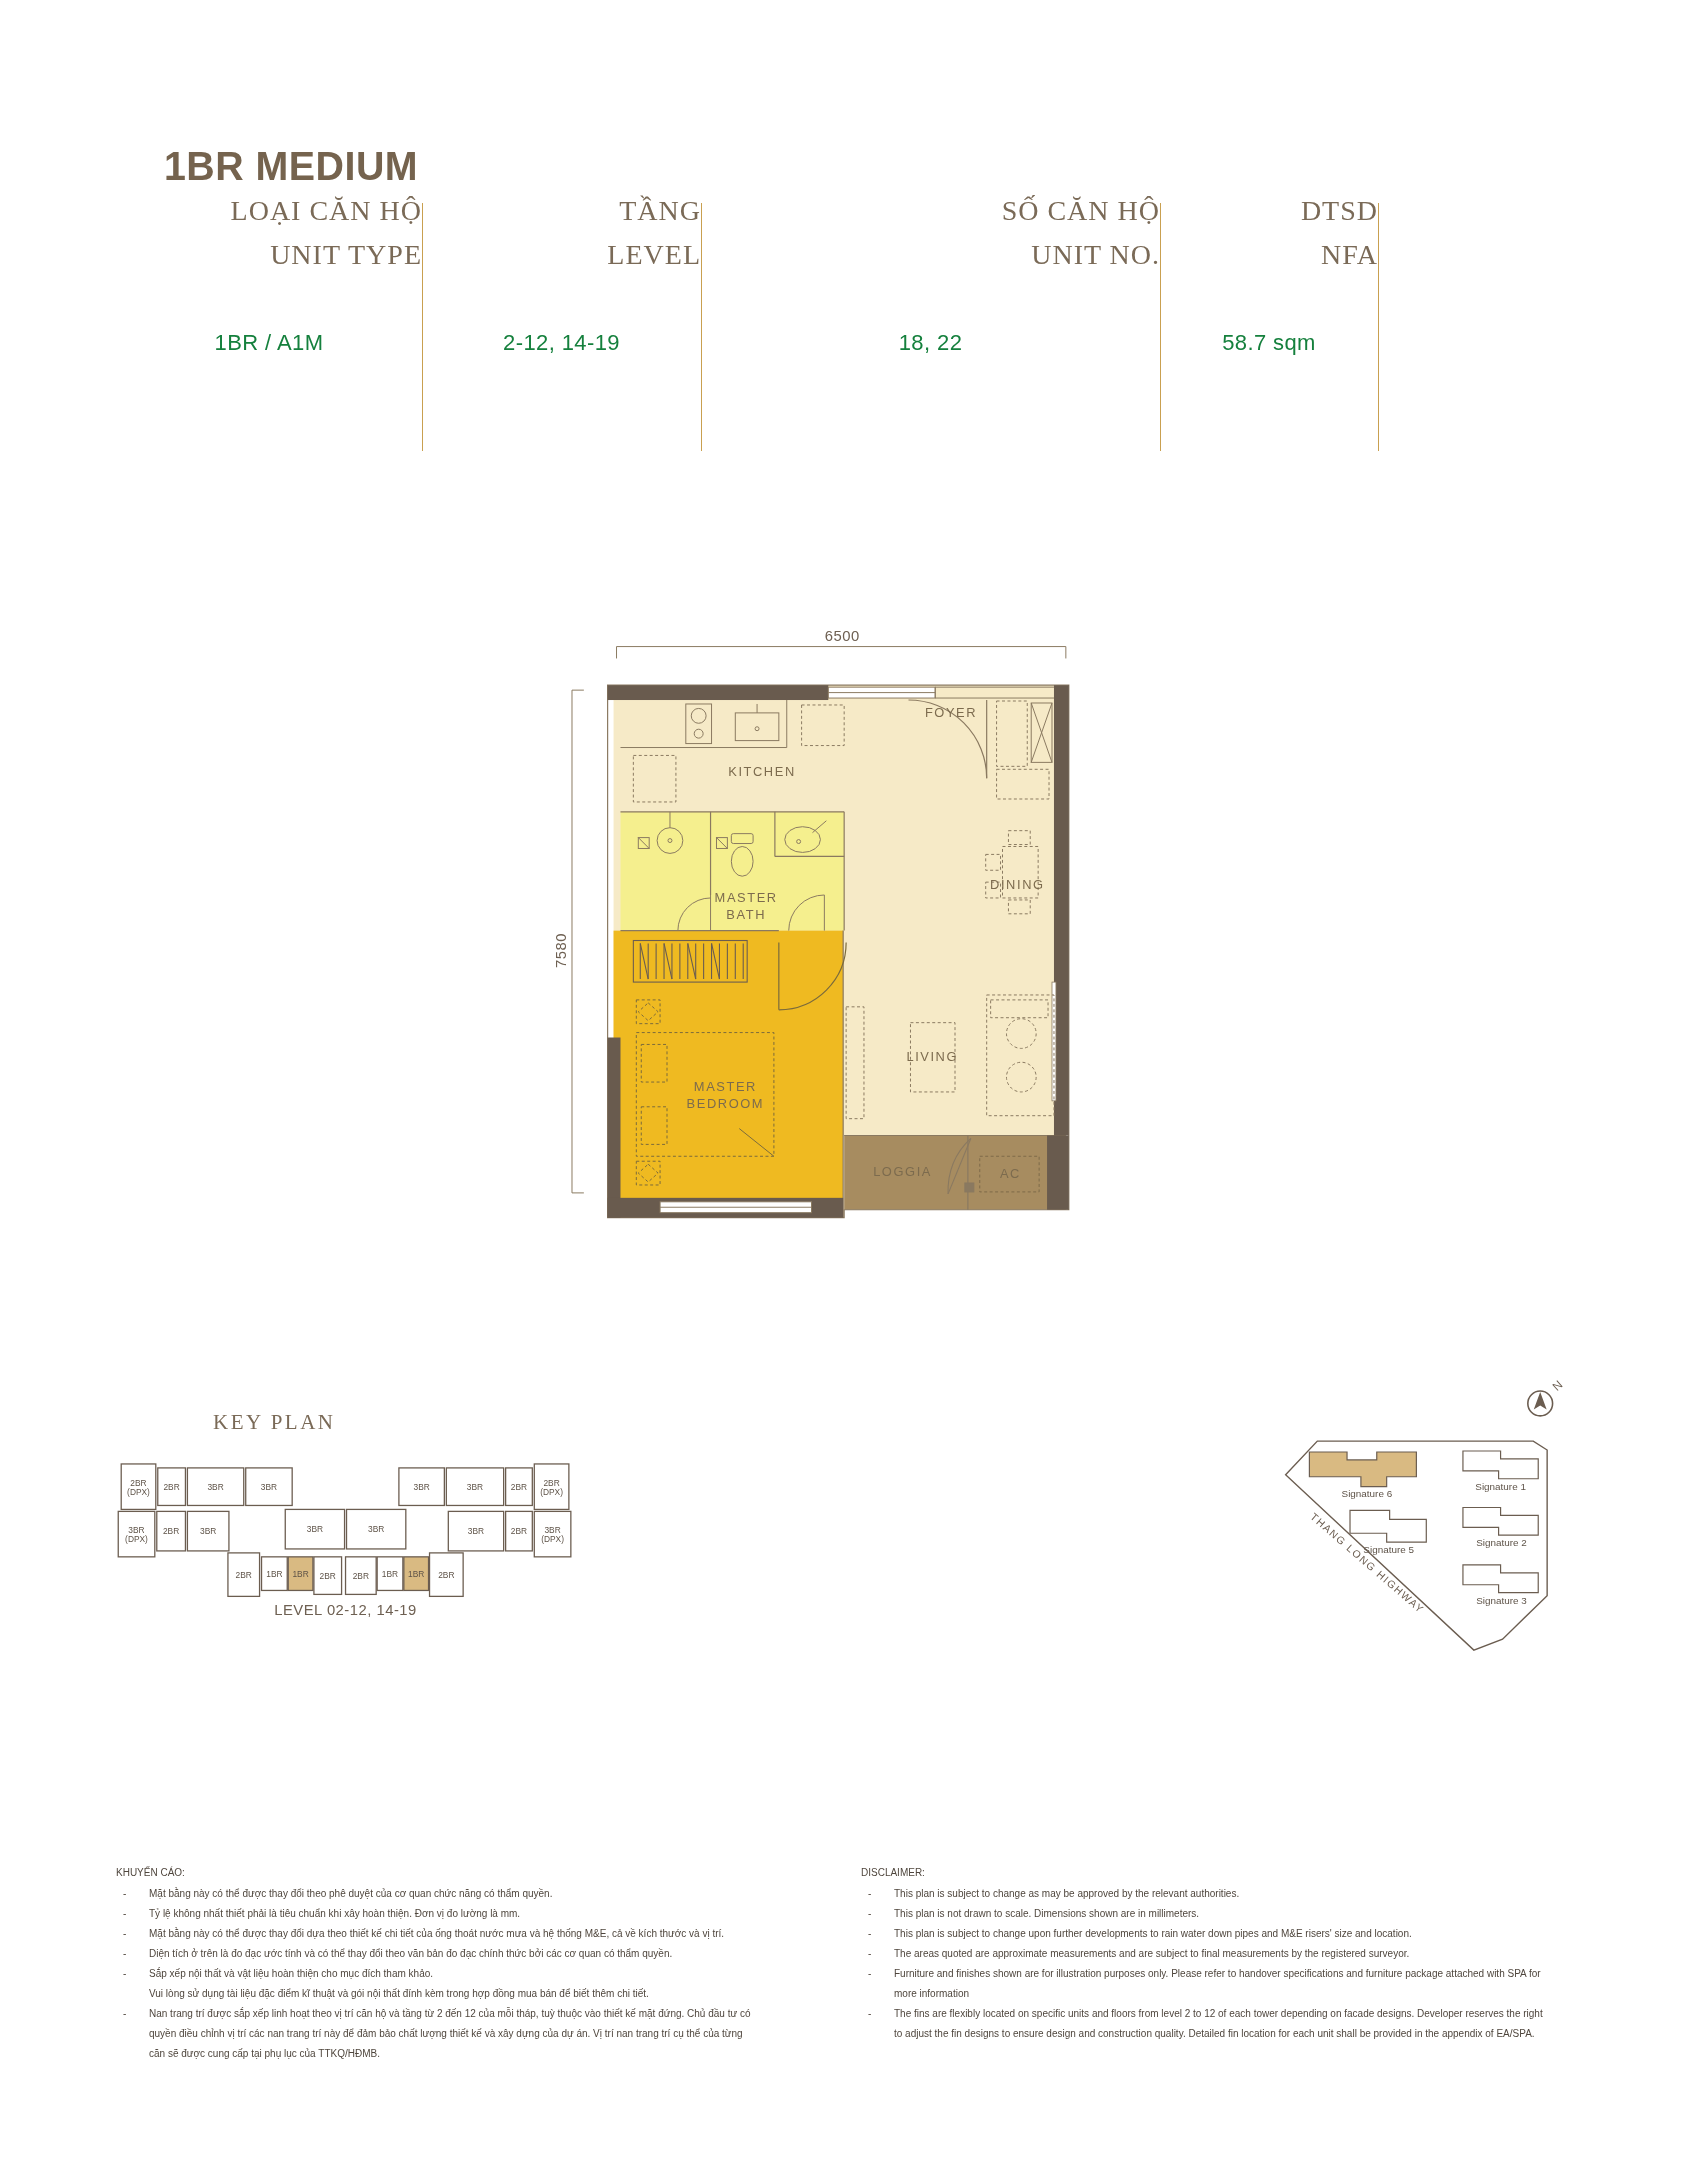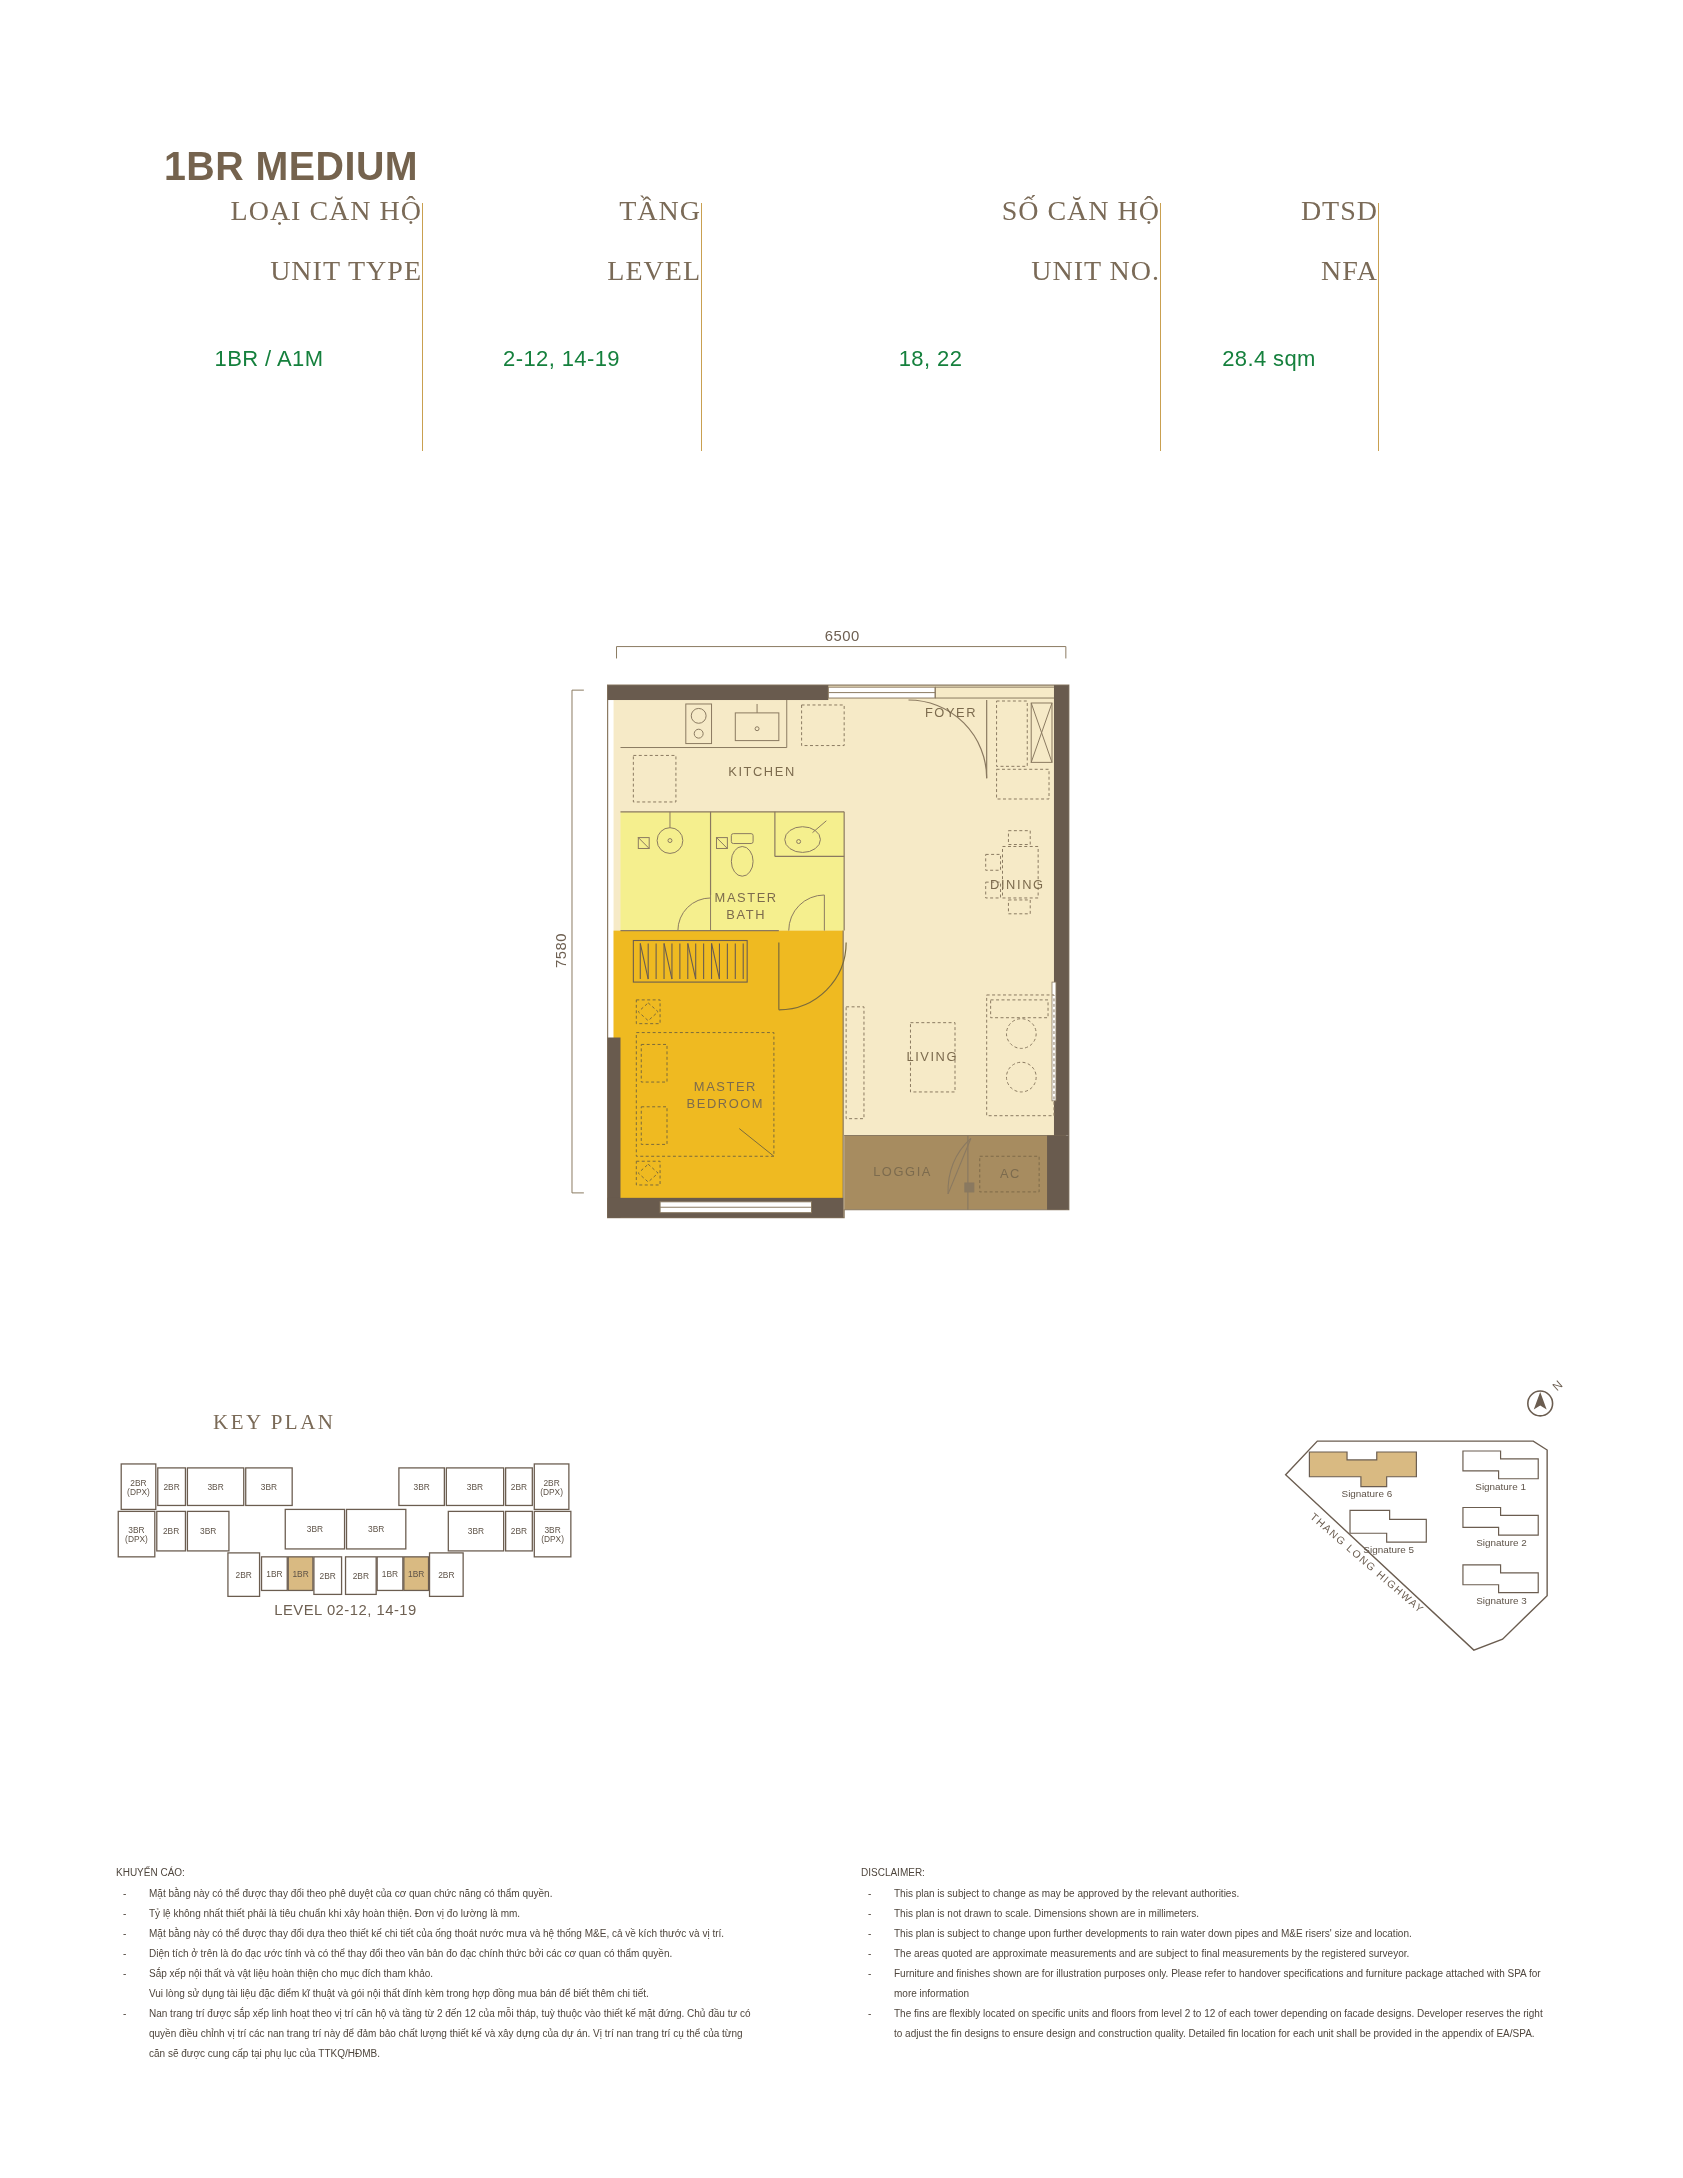--- a/index.html
+++ b/index.html
@@ -15,21 +15,21 @@
     left:164px; top:143px; font-size:41px; font-weight:700; color:#75634E;
     letter-spacing:0.5px; transform:scaleX(.96); transform-origin:left top;
     white-space:nowrap;
   }
   .spec-table { left:116px; top:198px; width:1429px; height:253px; }
   .spec-col { position:absolute; top:0; text-align:center; }
   .spec-col .h-vn, .spec-col .h-en {
     font-family:"Liberation Serif", serif; font-size:28px; color:#7A6A57;
     letter-spacing:1px; line-height:26px;text-align:right;
   }
-  .spec-col .h-en { margin-top:34px; }
+  .spec-col .h-en { margin-top:18px; }
   .spec-col .val  { font-size:22px; color:#15803d; margin-top:62px; letter-spacing:0.4px; }
   .spec-divider { position:absolute; top:5px; width:1px; height:248px; background:#C9A050; }
 
   
   .keyplan-title {
     left:201px; top:1410px; font-family:"Liberation Serif", serif;
     font-size:21px; letter-spacing:2.5px; color:#7A6A57; white-space:nowrap;margin-left:12px;
   }
 
   
@@ -60,21 +60,21 @@
     <div class="val">2-12, 14-19</div>
   </div>
   <div class="spec-col" style="left:585px; width:459px;">
     <div class="h-vn">SỐ CĂN HỘ</div>
     <div class="h-en">UNIT NO.</div>
     <div class="val">18, 22</div>
   </div>
   <div class="spec-col" style="left:1044px; width:218px;">
     <div class="h-vn">DTSD</div>
     <div class="h-en">NFA</div>
-    <div class="val">28.4 sqm</div>
+    <div class="val">58.7 sqm</div>
   </div>
   <div class="spec-divider" style="left:306px;"></div>
   <div class="spec-divider" style="left:585px;"></div>
   <div class="spec-divider" style="left:1044px;"></div>
   <div class="spec-divider" style="left:1262px;"></div>
 </div>
 
 <svg class="abs" style="left:549px; top:606px;" width="525" height="673" viewBox="0 0 530 680">
 
   <g stroke="#8A7960" stroke-width="1">

